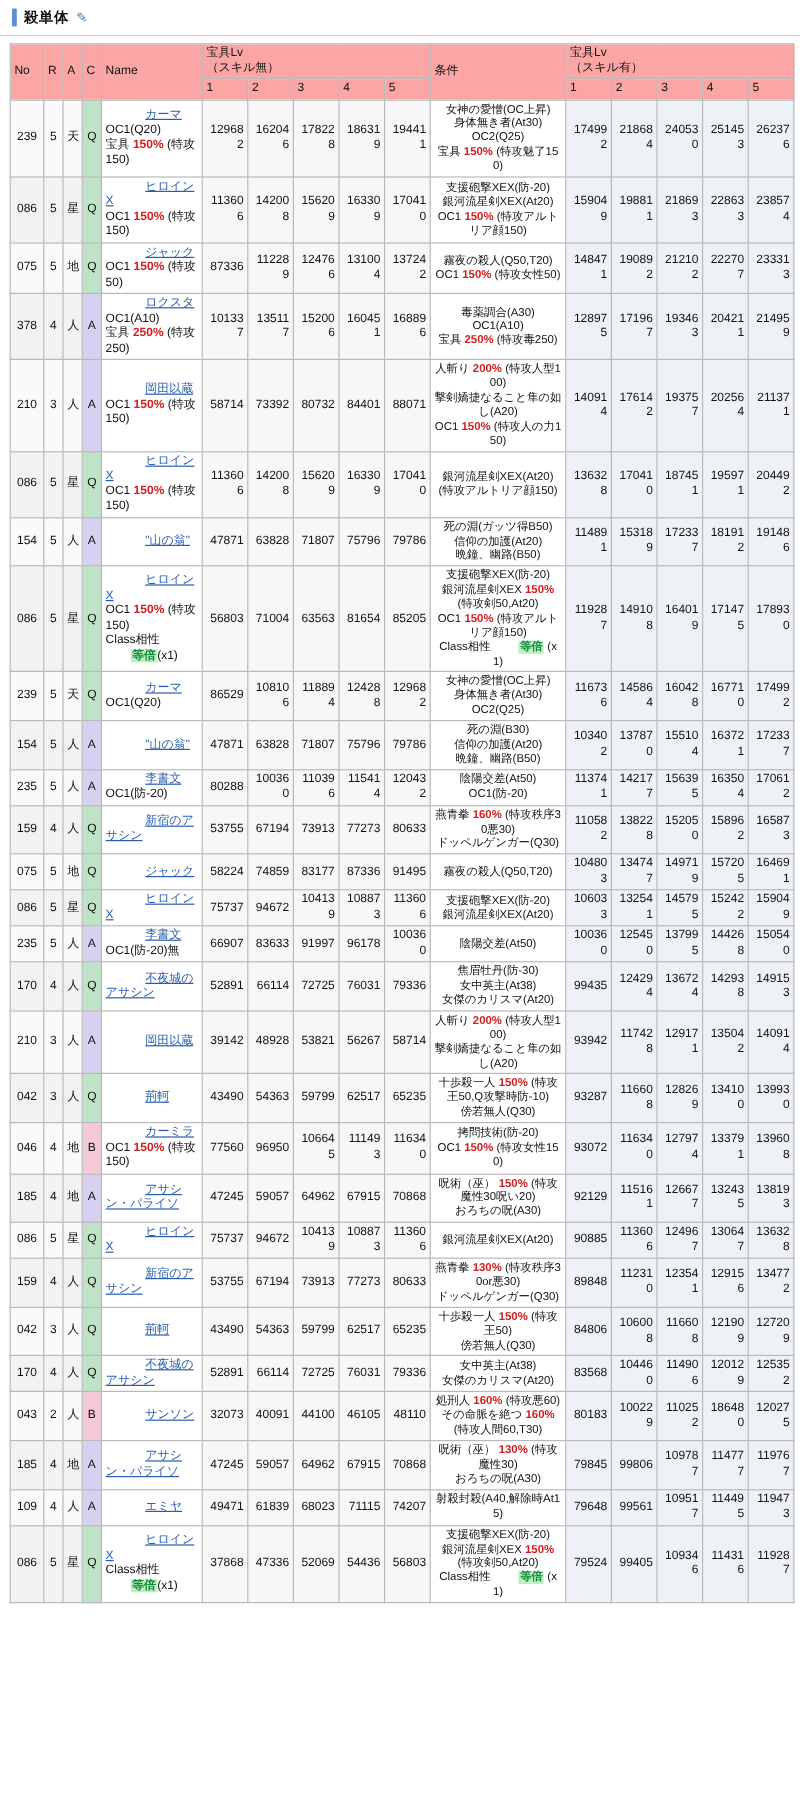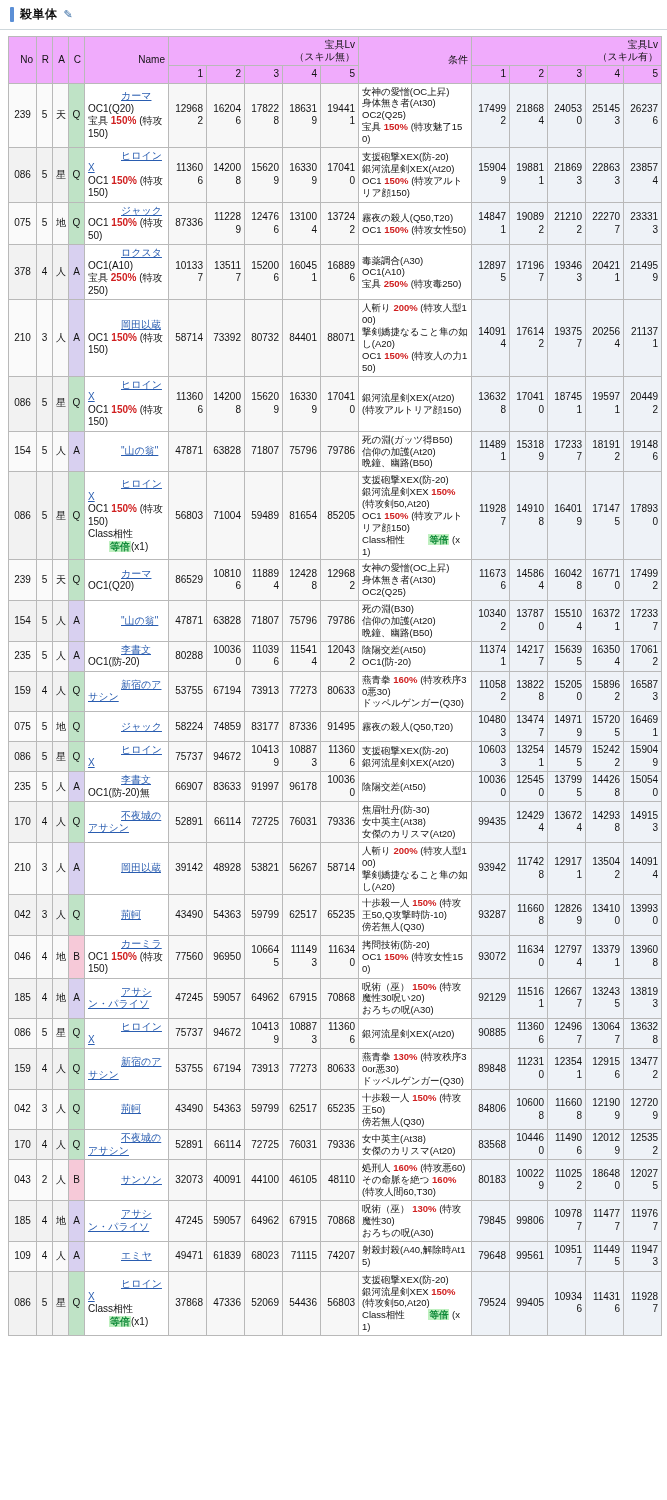--- a/index.html
+++ b/index.html
@@ -37,42 +37,42 @@
     color:#111;
   }
   table.main td, table.main th{
     border:1px solid #b9b9b9;
     padding:2px 3px;
     vertical-align:middle;
     line-height:1.25;
     word-break:break-all;
   }
   thead th{
-    background:#f0abfc;
-    text-align:right;
+    background:#fca5a5;
+    text-align:left;
     font-weight:normal;
     font-size:10px;
     padding:3px 2px;
   }
   thead th.grp{font-size:10px;line-height:1.2;}
   
   col.c-no{width:28px;}
   col.c-r{width:16px;}
   col.c-a{width:16px;}
   col.c-c{width:16px;}
   col.c-name{width:84px;}
   col.c-lv{width:38px;}
   col.c-cond{width:113px;}
   col.c-lv2{width:38px;}
 
   td.no,td.r,td.a,td.c{text-align:center;font-size:10px;}
   td.num{text-align:right;font-size:10px;padding-right:4px;background:#f7f7f7;}
   td.num2{text-align:right;font-size:10px;padding-right:4px;background:#eef2f7;}
   td.name{font-size:10px;}
-  td.cond{font-size:9.5px;line-height:1.3;}
+  td.cond{font-size:9.5px;line-height:1.3;text-align:center;}
   td.cellA{background:#d8d0f0;text-align:center;}
   td.cellB{background:#f6c9d8;text-align:center;}
   td.cellQ{background:#bfe3c6;text-align:center;}
   tr.alt td.no,tr.alt td.r,tr.alt td.a{background:#f2f2f2;}
   tr td.no,tr td.r,tr td.a{background:#fafafa;}
 
   a.svt{color:#2a5db0;text-decoration:underline;margin-left:33px;}
   .red{color:#d02020;font-weight:bold;}
   .grn{color:#118a3a;font-weight:bold;margin-left:21px;}
   .hl-green{background:#bff0c0;padding:0 1px;}
@@ -294,21 +294,21 @@
             <td class="num2">191486</td>
           </tr>
           <tr class="alt">
             <td class="no">086</td>
             <td class="r">5</td>
             <td class="a">星</td>
             <td class="c cellQ">Q</td>
             <td class="name"><a class="svt" href="#">ヒロインX</a><span class="sub">OC1 <span class="red">150%</span> (特攻150)</span><span class="sub">Class相性 <span class="grn hl-green">等倍</span>(x1)</span></td>
             <td class="num">56803</td>
             <td class="num">71004</td>
-            <td class="num">59489</td>
+            <td class="num">63563</td>
             <td class="num">81654</td>
             <td class="num">85205</td>
             <td class="cond">
               <span class="sub">支援砲撃XEX(防-20)</span>
               <span class="sub">銀河流星剣XEX <span class="red">150%</span> (特攻剣50,At20)</span>
               <span class="sub">OC1 <span class="red">150%</span> (特攻アルトリア顔150)</span>
               <span class="sub">Class相性 <span class="grn hl-green">等倍</span> (x1)</span>
             </td>
             <td class="num2">119287</td>
             <td class="num2">149108</td>

